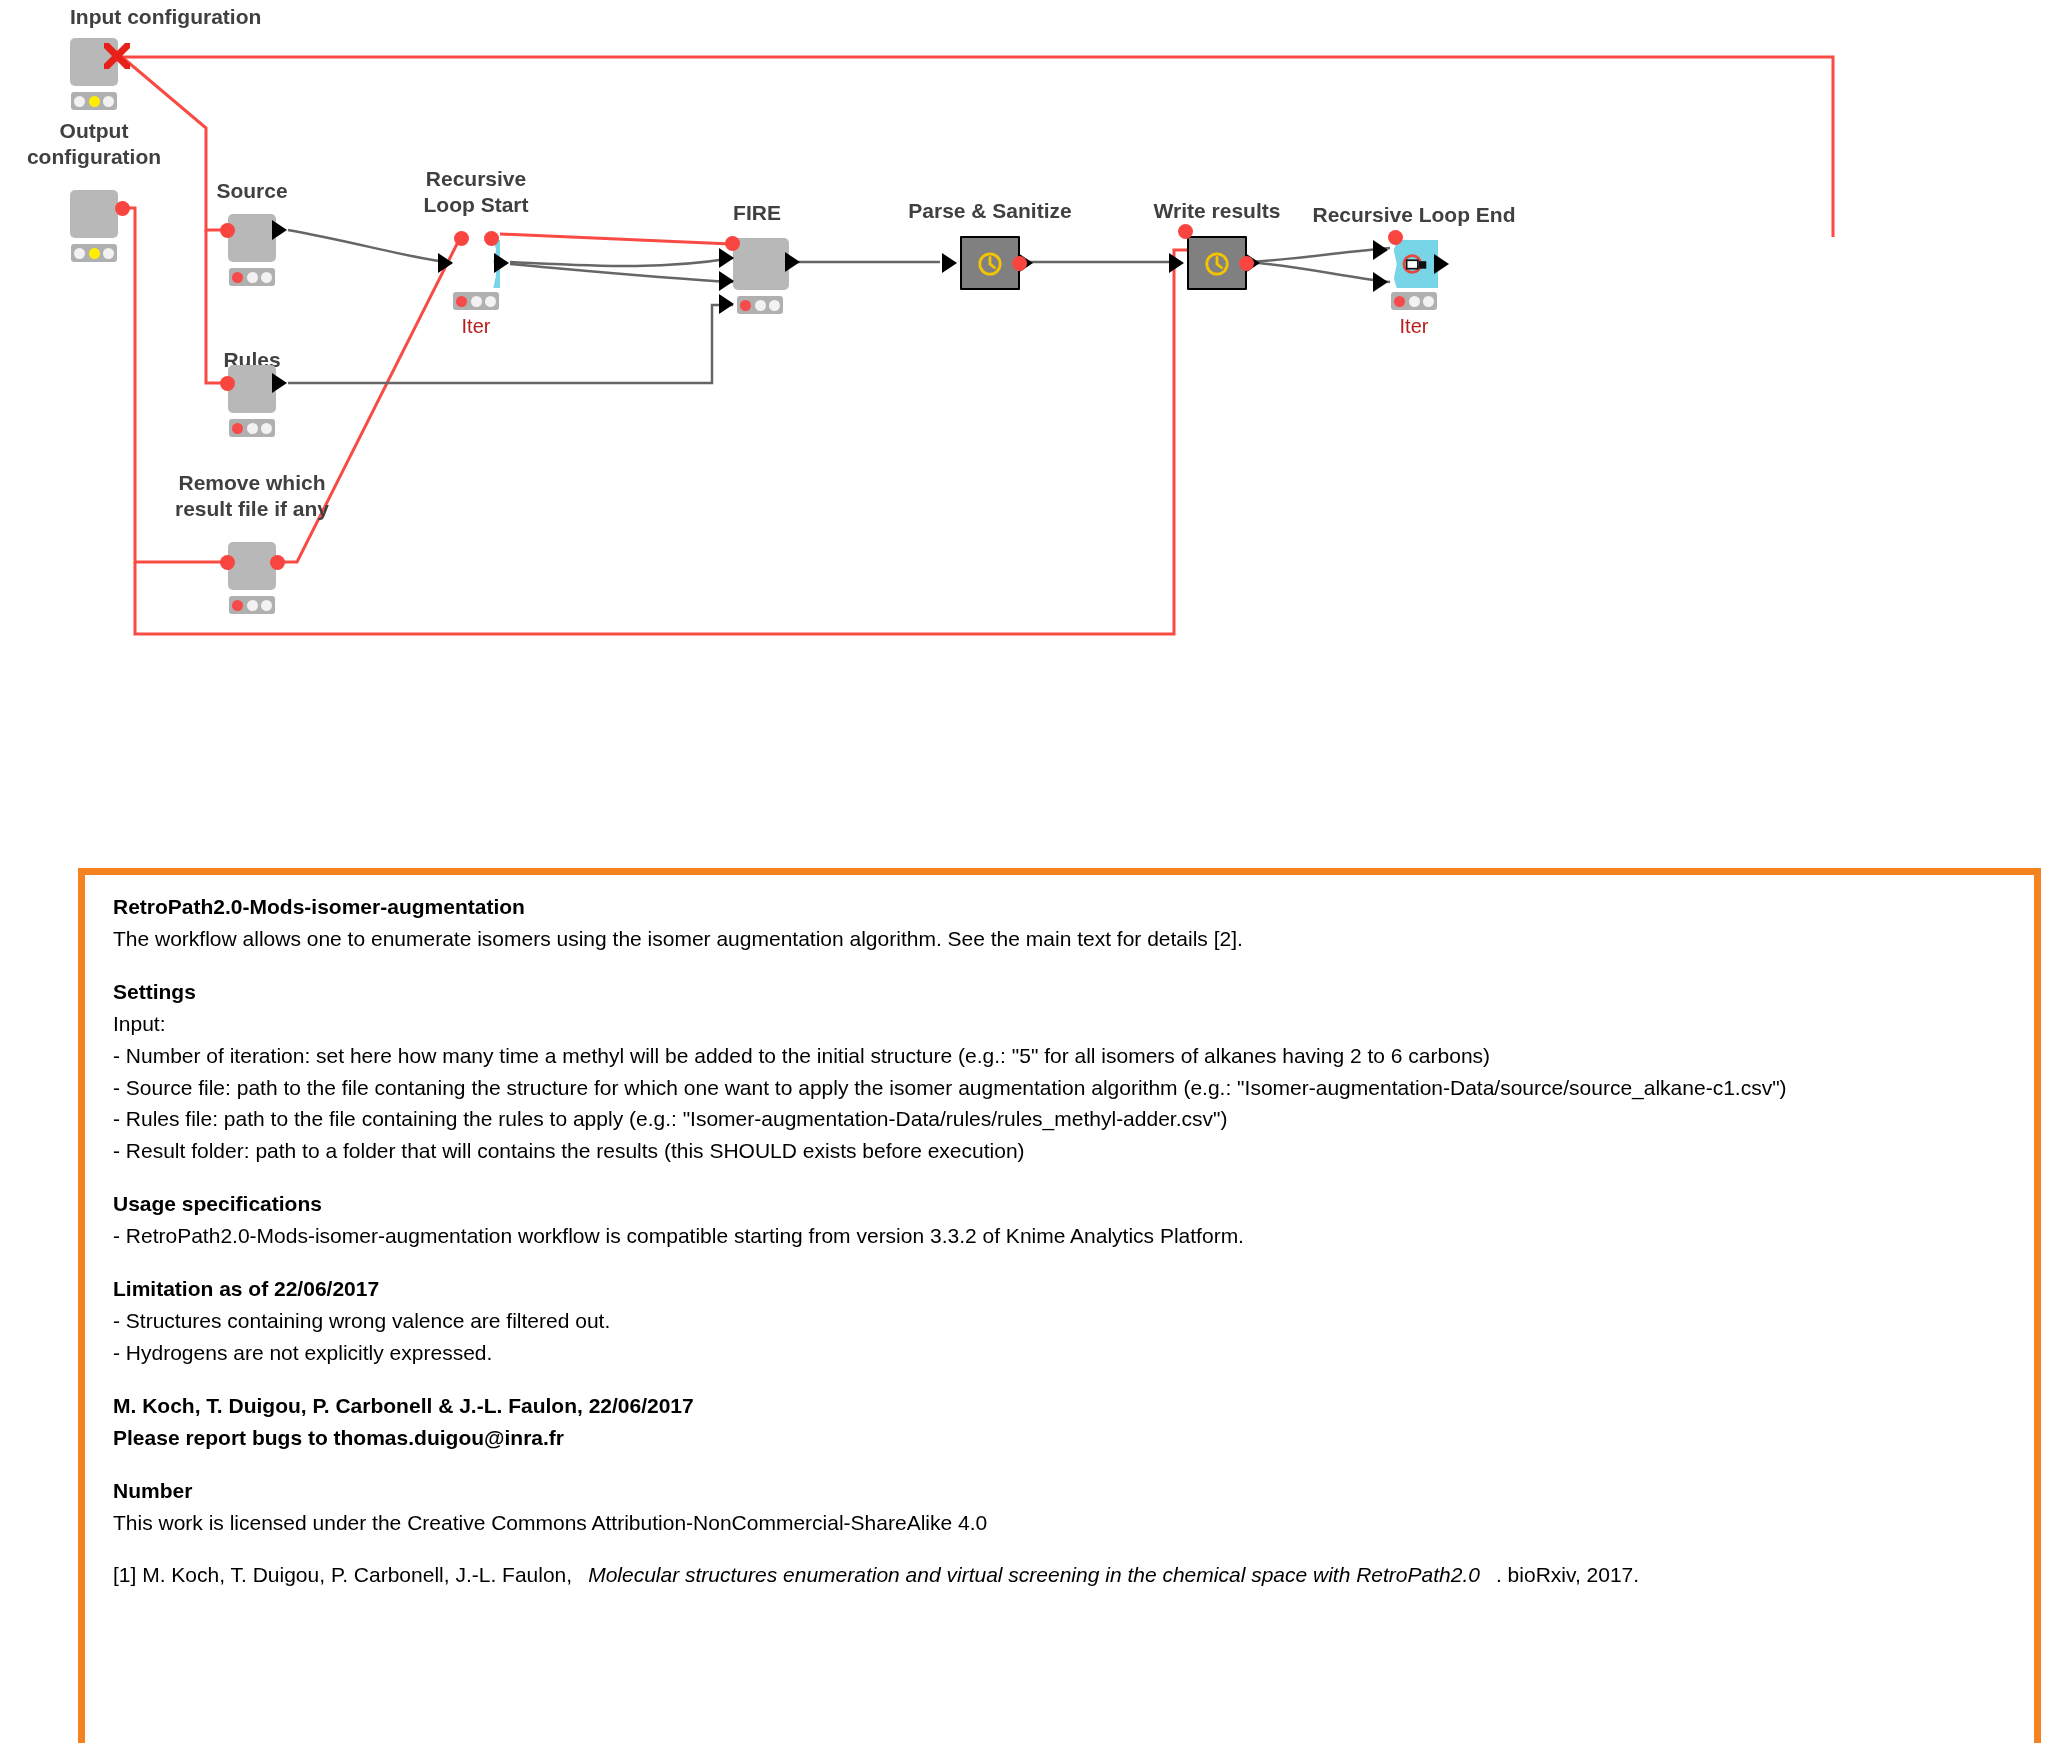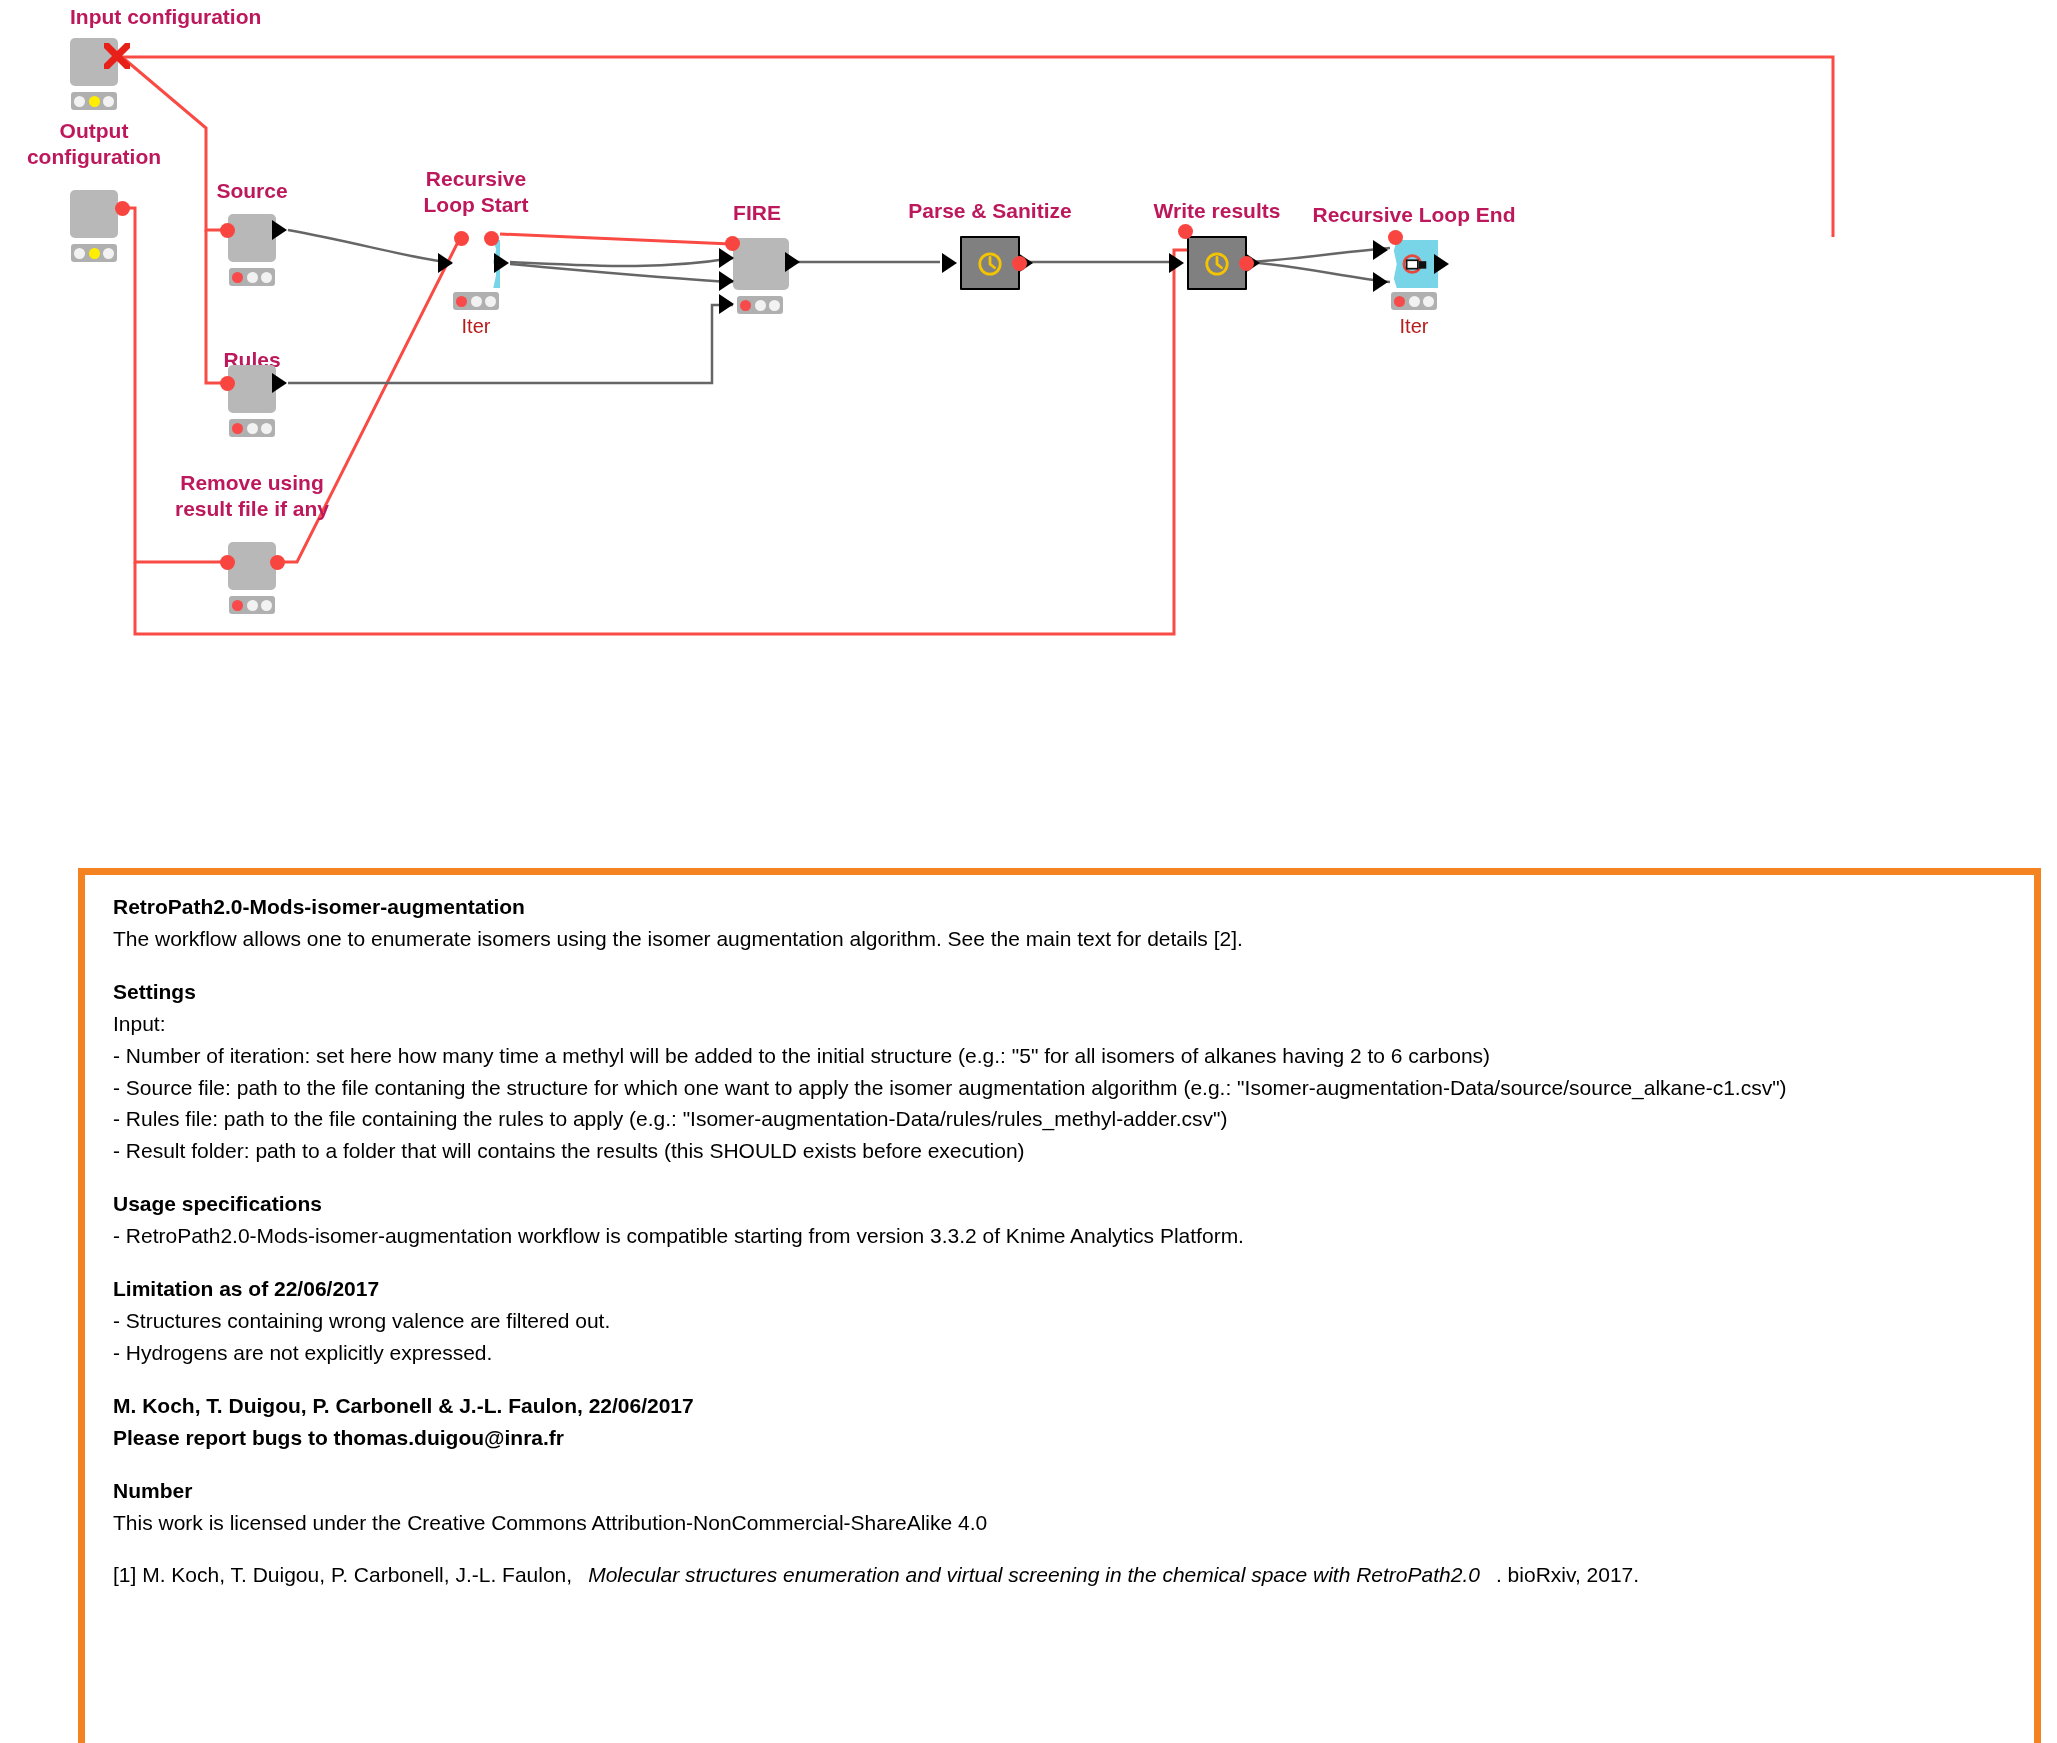--- a/index.html
+++ b/index.html
@@ -36,21 +36,21 @@
     width: 0; height: 0;
   }
   .node-label {
     position: absolute;
     left: 50%;
     transform: translateX(-50%);
     white-space: nowrap;
     text-align: center;
     font-size: 21px;
     font-weight: bold;
-    color: #be185d;
+    color: #404040;
     line-height: 1.22;
   }
   .node-body {
     position: absolute;
     left: 0; top: 0;
     width: 48px;
     height: 48px;
     box-sizing: border-box;
   }
   .body-plain {
@@ -257,21 +257,21 @@
     <div class="port-tri" style="left:44px; top:8px;"></div>
     <div class="status-bar" style="left:1px; top:54px;">
       <span class="status-led led-red"></span>
       <span class="status-led led-off"></span>
       <span class="status-led led-off"></span>
     </div>
   </div>
 
   <div class="node" style="left:228px; top:542px;">
     <div class="node-label" style="left:24px; top:-72px;">
-      <div>Remove using</div>
+      <div>Remove which</div>
       <div>result file if any</div>
     </div>
     <div class="node-body body-plain"></div>
     <div class="port-var" style="left:-8px; top:13px;"></div>
     <div class="port-var" style="left:42px; top:13px;"></div>
     <div class="status-bar" style="left:1px; top:54px;">
       <span class="status-led led-red"></span>
       <span class="status-led led-off"></span>
       <span class="status-led led-off"></span>
     </div>

